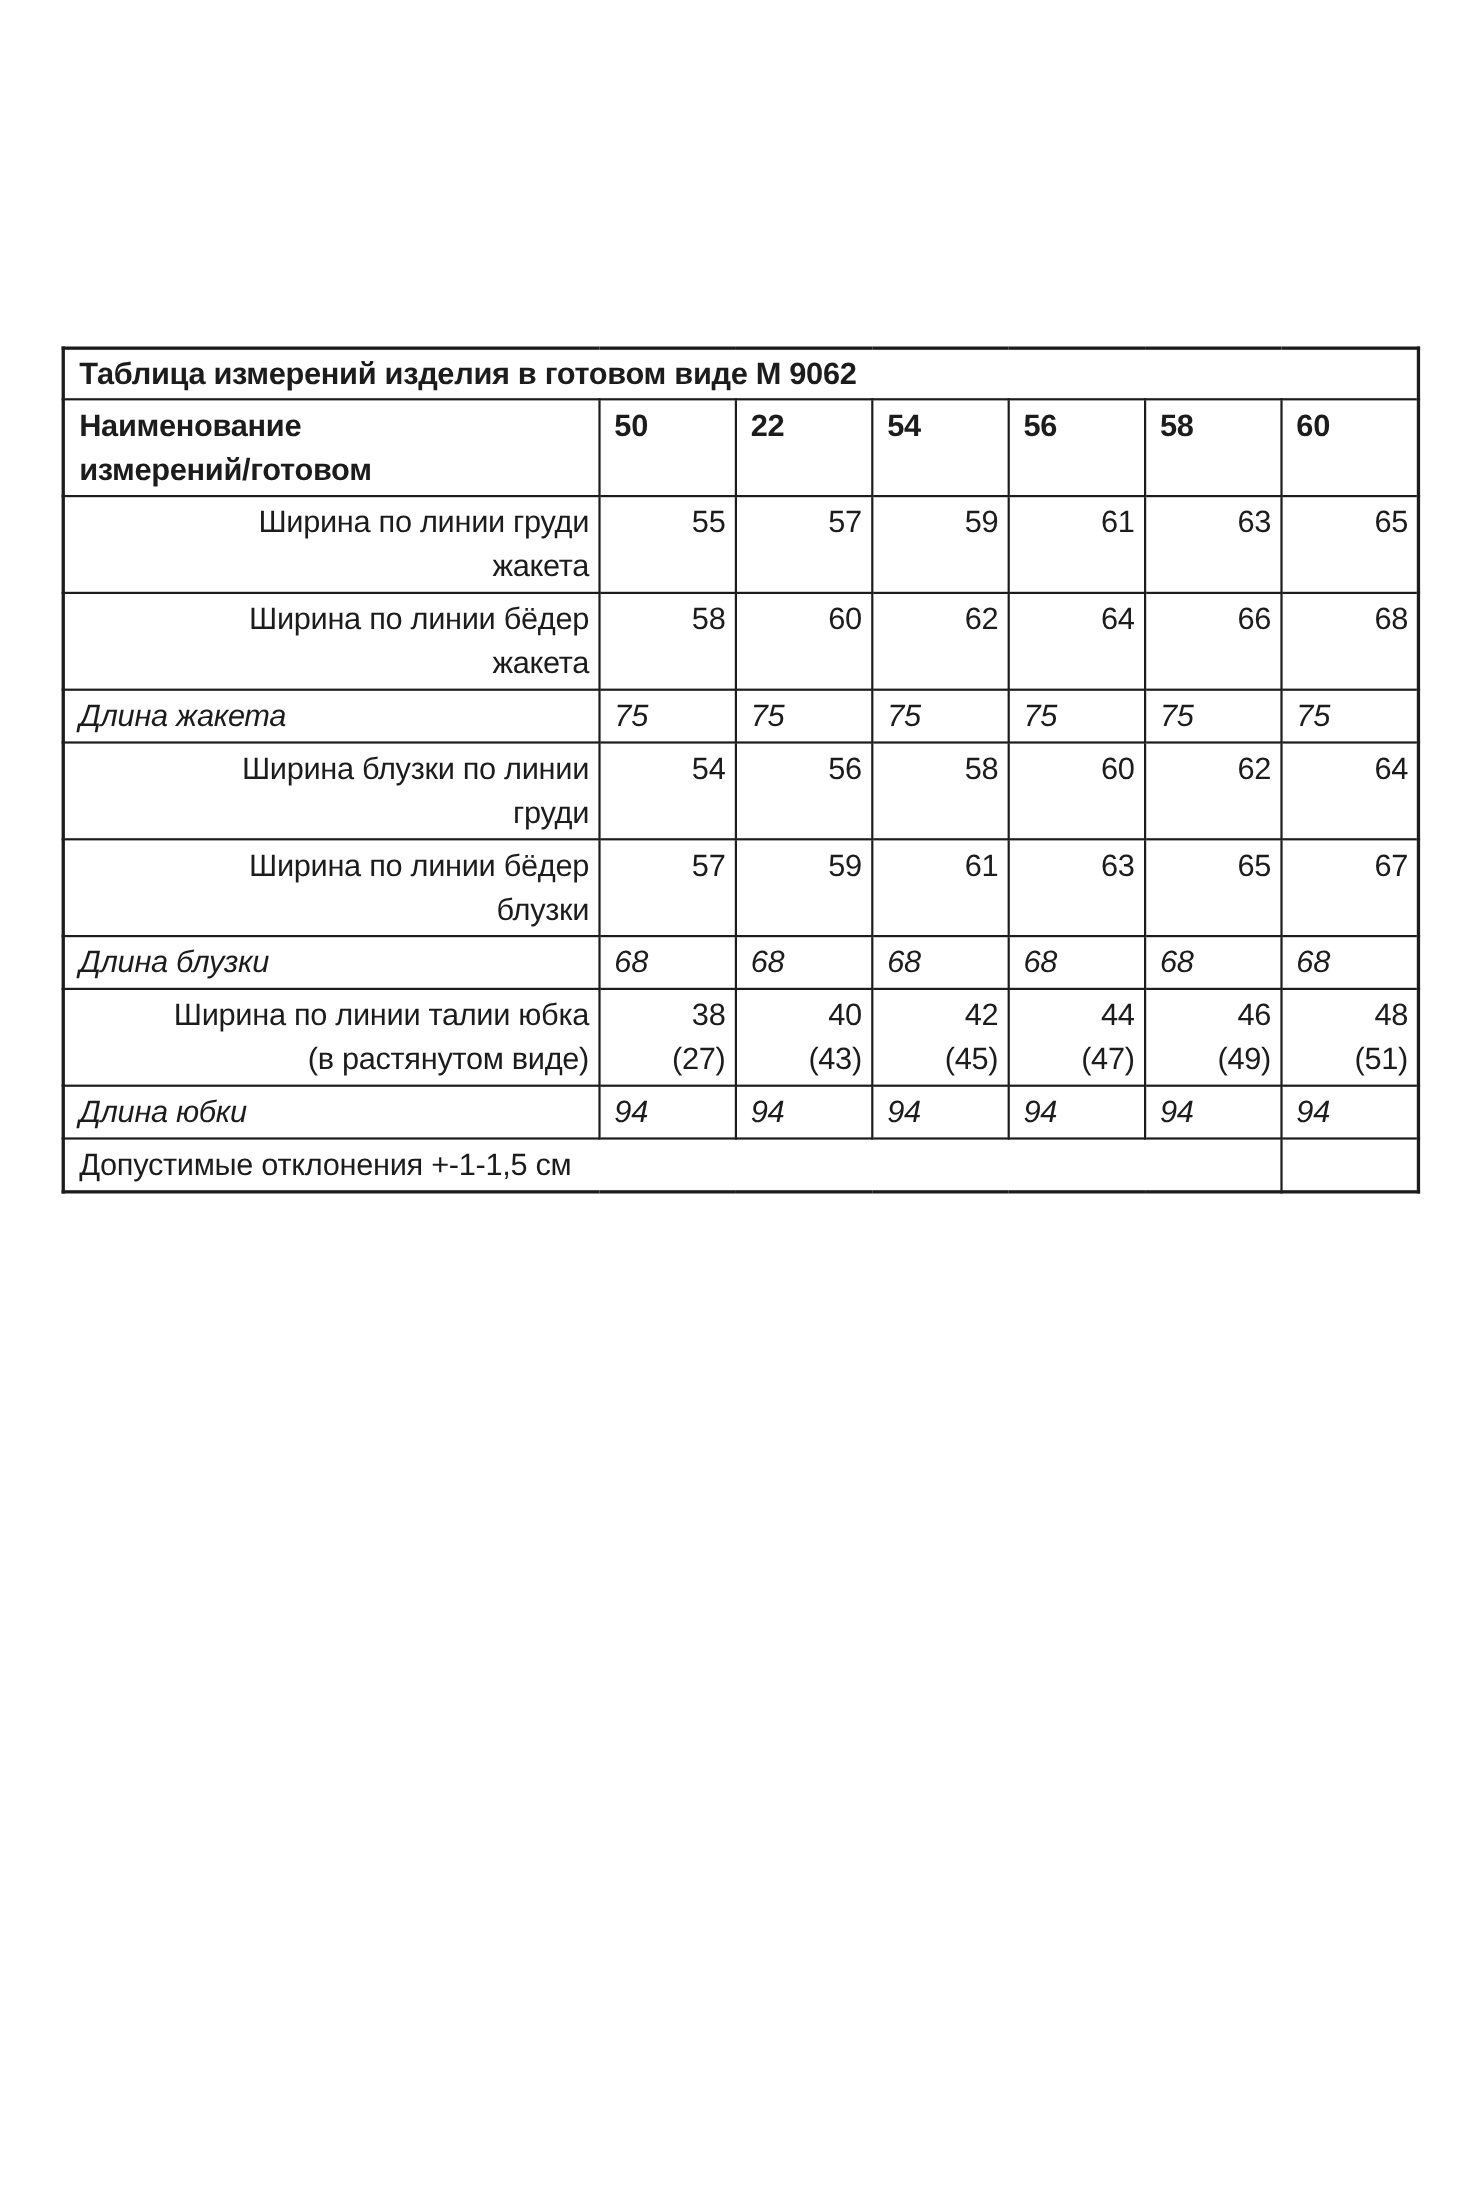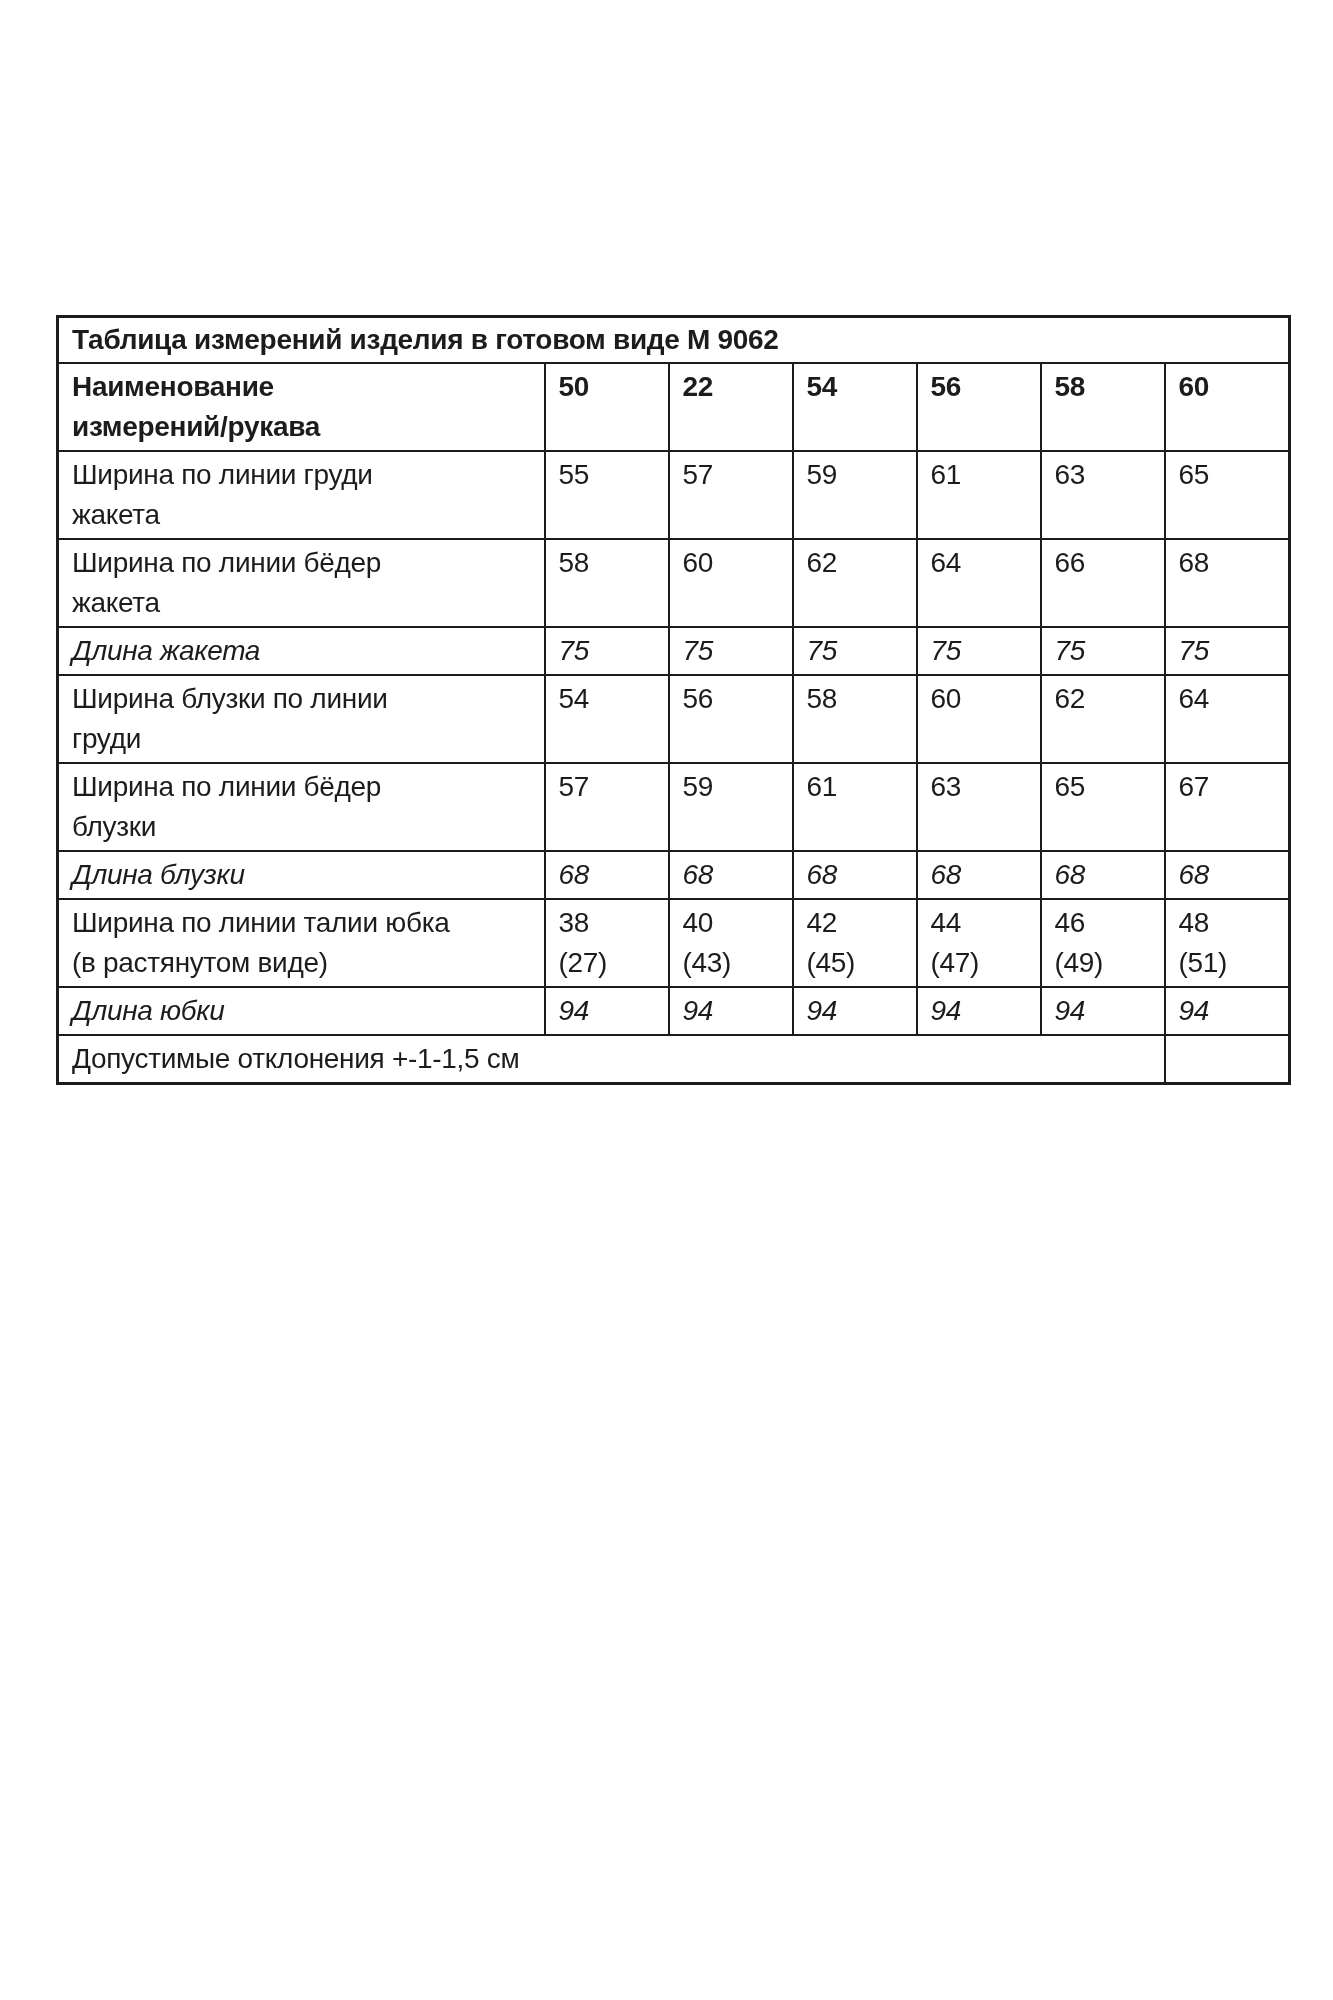--- a/index.html
+++ b/index.html
@@ -30,21 +30,21 @@
   }
   table.size-table { border: 3px solid #1c1c1c; }
   tr.title-row td {
     font-weight: bold;
     height: 38px;
     padding-top: 2px;
     padding-bottom: 2px;
   }
   tr.header-row td { font-weight: bold; height: 80px; }
   tr.one-line td { height: 38px; font-style: italic; }
-  tr.two-line td { height: 80px; }
+  tr.two-line td { height: 80px; text-align: right; }
   tr.footer-row td { height: 38px; }
   td.value-cell { padding-left: 18px; }
 </style>
 </head>
 <body>
 
 <div class="page">
   <table class="size-table">
     <colgroup>
       <col style="width:487px">
@@ -54,21 +54,21 @@
       <col style="width:124px">
       <col style="width:124px">
       <col style="width:125px">
     </colgroup>
     <tbody>
       <tr class="title-row">
         <td colspan="7">Таблица измерений изделия в готовом виде М 9062</td>
       </tr>
       <tr class="header-row">
         <td>Наименование
-измерений/рукава</td>
+измерений/готовом</td>
         <td class="value-cell">50</td>
         <td class="value-cell">22</td>
         <td class="value-cell">54</td>
         <td class="value-cell">56</td>
         <td class="value-cell">58</td>
         <td class="value-cell">60</td>
       </tr>
 
       <tr class="two-line">
         <td>Ширина по линии груди

